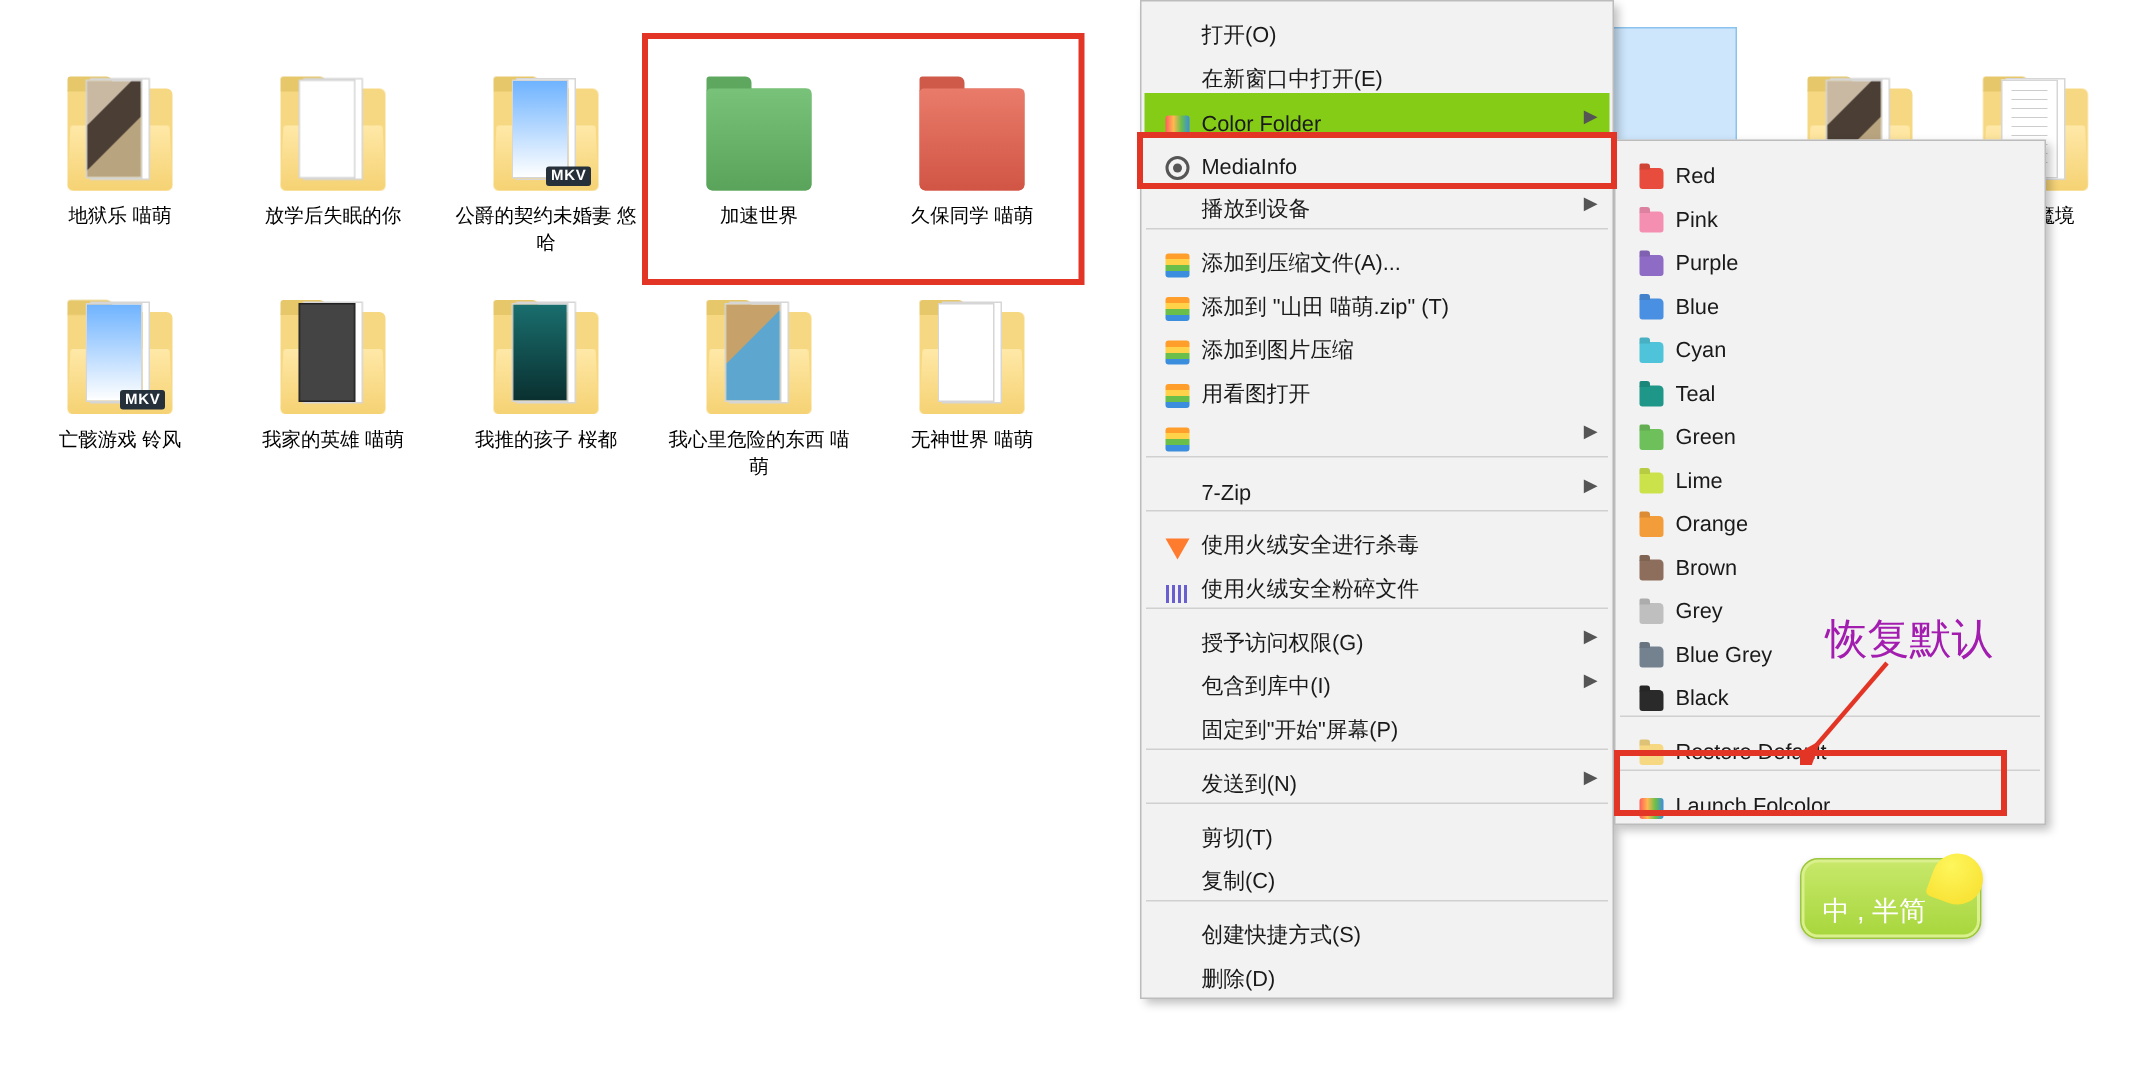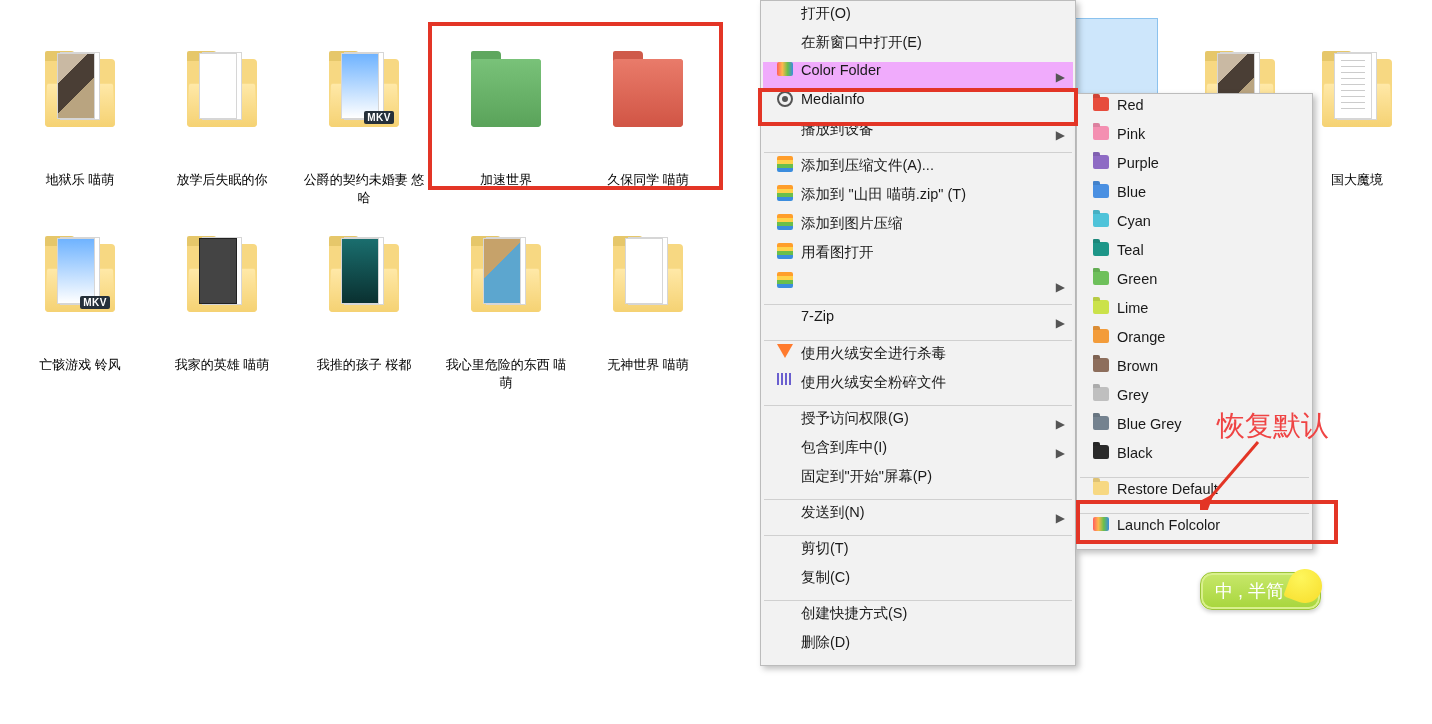--- a/index.html
+++ b/index.html
@@ -101,52 +101,51 @@
   }
   .mkv-badge{
     position:absolute;right:15px;bottom:5px;
     background:#25303a;color:#fff;font-size:10px;font-weight:bold;
     padding:1px 3px;border-radius:2px; letter-spacing:.5px;
   }
 
   .folder-label{
     line-height:1.35; color:#000; word-break:break-all;
     max-width:130px;
-    margin-top:36px;
   }
 
   
   .selected-bg{
     position:absolute; left:1058px; top:18px; width:100px; height:140px;
     background:#cde6fb; border:1px solid #8bc2ee;
   }
 
   
   .annot-box{
     position:absolute; border:4px solid #e33526; pointer-events:none;
   }
 
   .annot-text{
-    position:absolute; color:#ef4444; font-family:"KaiTi","STKaiti",serif;
+    position:absolute; color:#a21caf; font-family:"KaiTi","STKaiti",serif;
     font-size:28px; pointer-events:none;
   }
   .arrow-svg{ position:absolute; pointer-events:none; }
 
   
   .menu{
     position:absolute; background:#f2f2f2; border:1px solid #bcbcbc;
     box-shadow:3px 3px 6px rgba(0,0,0,.25);
     padding:3px 2px;
     font-size:14.5px; color:#1a1a1a;
   }
   .menu .row{
-    display:flex; align-items:flex-start; height:29px;
+    display:flex; align-items:flex-end; height:29px;
     padding:0 28px 0 10px; position:relative; white-space:nowrap;
   }
-  .menu .row.active{ background:#f0abfc; }
+  .menu .row.active{ background:#84cc16; }
   .menu .icon-slot{ width:24px; display:flex; justify-content:center; }
   .menu .txt{ flex:1; padding-left:4px;}
   .menu .chev{
     position:absolute; right:8px; top:50%; transform:translateY(-50%);
     font-size:12px; color:#555;
   }
   .menu .sep{ height:1px; background:#d0d0d0; margin:3px 1px; }
 
   
   .swatch{
@@ -165,21 +164,21 @@
   .shred{width:16px;height:12px;background:repeating-linear-gradient(90deg,#6a5fcf 0 2px, transparent 2px 4px);}
   .rainbow{width:16px;height:14px;border-radius:2px;background:linear-gradient(90deg,#ff5e5e,#ffb84d,#6abf4b,#3b8dde);} 
   .mediainfo{width:16px;height:16px;border-radius:50%;border:2px solid #555; box-sizing:border-box; position:relative;}
   .mediainfo::after{content:"";position:absolute;inset:3px;border-radius:50%;background:#555;}
 
   
   .ime{
     position:absolute; left:1200px; top:572px;
     background:linear-gradient(#c8e86b,#a7d63c);
     border:1px solid #9bc53a; border-radius:12px;
-    padding:6px 36px 6px 14px; color:#fff; font-size:18px;
+    padding:22px 36px 6px 14px; color:#fff; font-size:18px;
     box-shadow:inset 0 0 0 2px #d9f08d, 0 2px 4px rgba(0,0,0,.2);
   }
   .ime .leaf{
     position:absolute; right:-2px; top:-4px; width:34px;height:34px;
     background:radial-gradient(circle at 30% 30%, #fef65c, #f7dd2a);
     border-radius:50% 50% 50% 10%;
     transform:rotate(20deg);
   }
 </style>
 </head>
@@ -390,21 +389,21 @@
       <div class="row">
         <span class="icon-slot"></span>
         <span class="txt">创建快捷方式(S)</span>
       </div>
       <div class="row">
         <span class="icon-slot"></span>
         <span class="txt">删除(D)</span>
       </div>
     </div>
 
-  <div class="menu" id="submenu" style="left:1076px; top:93px; width:237px;">
+  <div class="menu" id="submenu" style="left:1076px; top:93px; width:288px;">
       <div class="row">
         <span class="icon-slot">
           <span class="swatch" style="background: rgb(231, 76, 60);"></span>
         </span>
         <span class="txt">Red</span>
       </div>
       <div class="row">
         <span class="icon-slot">
           <span class="swatch" style="background: rgb(244, 143, 177);"></span>
         </span>

